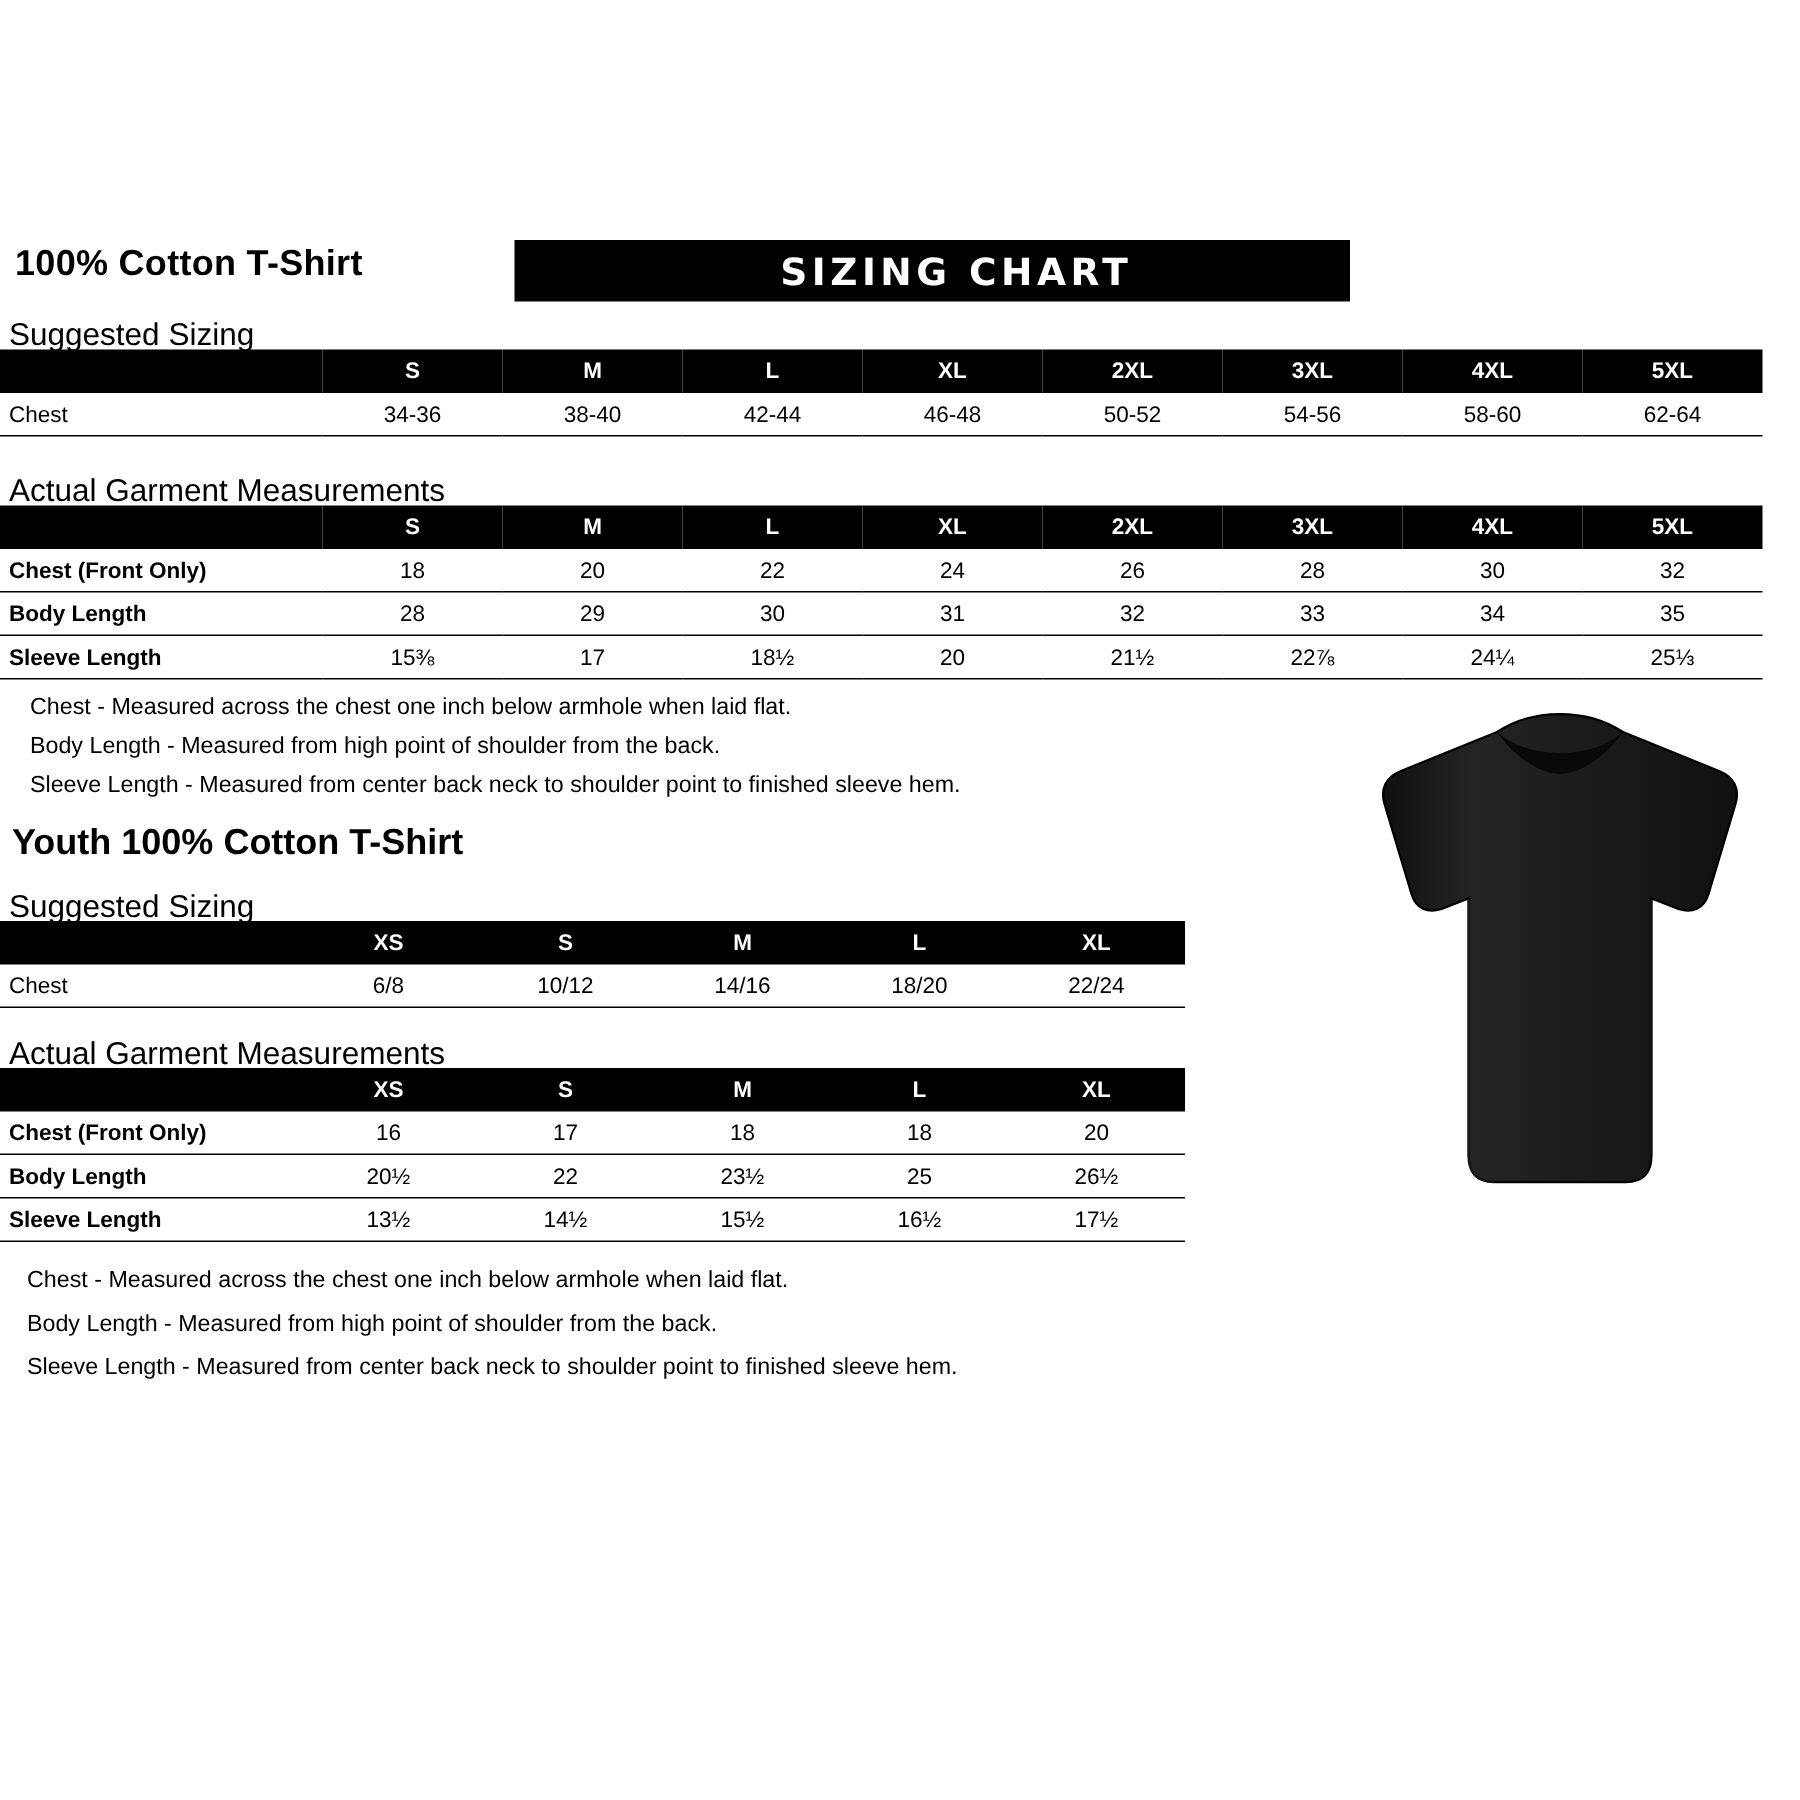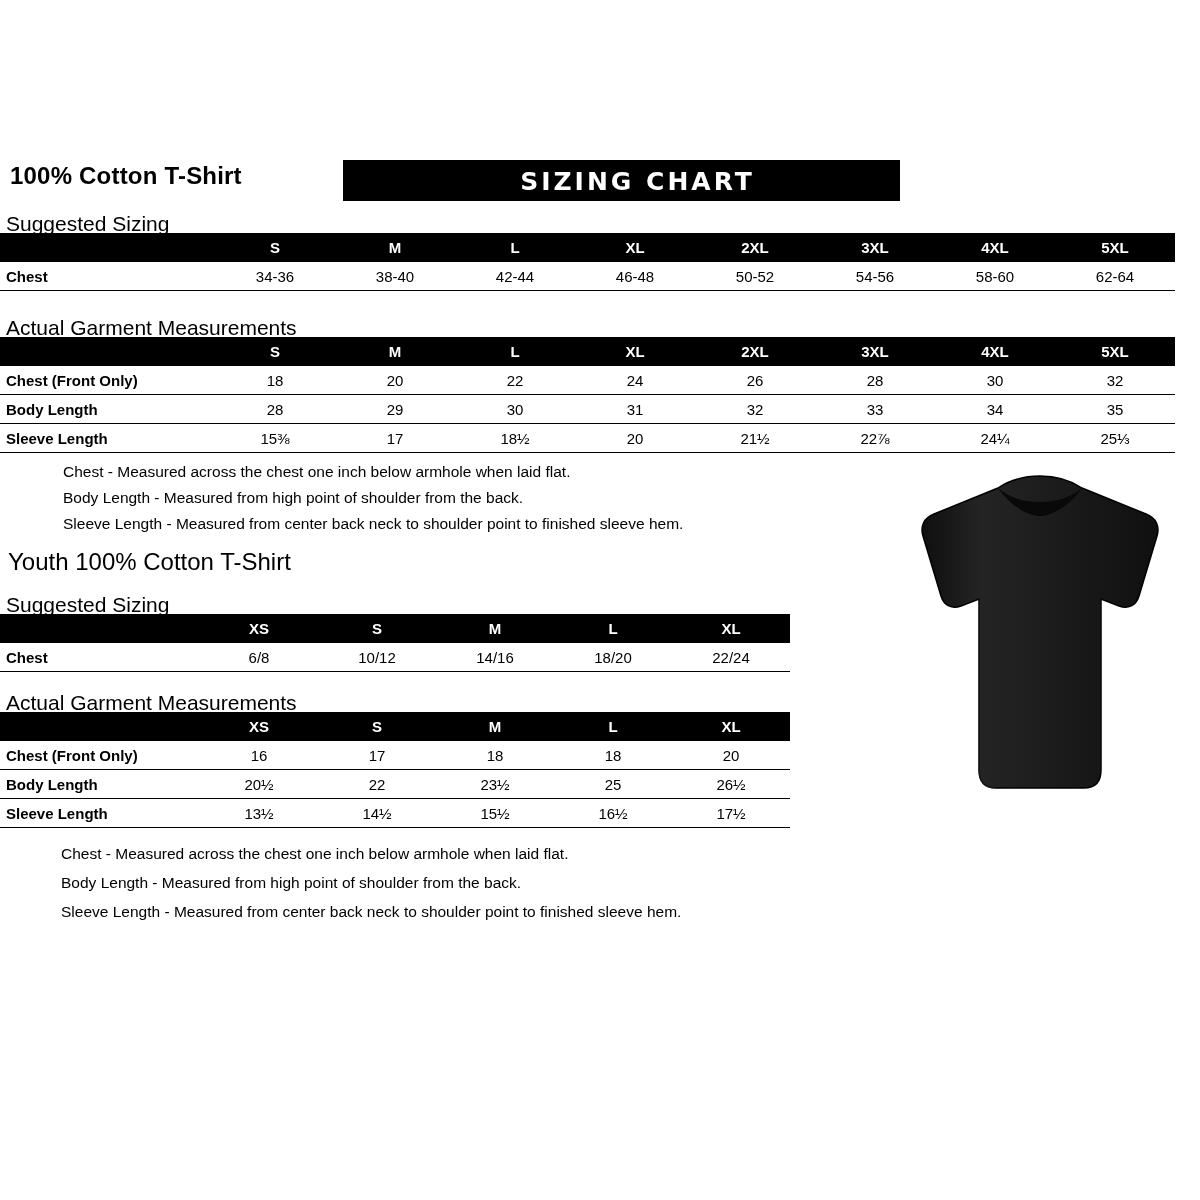--- a/index.html
+++ b/index.html
@@ -96,47 +96,46 @@
     background: #000000;
     color: #000000;
   }
   table.chart td.rowhead {
     text-align: left;
     padding-left: 6px;
     font-weight: bold;
     font-size: 15px;
   }
   table.chart.light td.rowhead {
-    font-weight: bold;
+    font-weight: normal;
   }
   table.chart tbody tr.ruled td {
     border-bottom: 1.5px solid #000000;
   }
 
   
   .tbl-adult-suggested { left: 0px; top: 233px; width: 1175px; }
   .tbl-adult-actual    { left: 0px; top: 337px; width: 1175px; }
   .tbl-youth-suggested { left: 0px; top: 614px; width: 790px; }
   .tbl-youth-actual    { left: 0px; top: 712px; width: 790px; }
 
   
   .note {
     position: absolute;
     font-size: 15.5px;
     white-space: nowrap;
-    margin-left: 43px;
   }
 
   
   .youth-title {
     position: absolute;
     left: 8px;
     top: 548px;
     font-size: 24px;
-    font-weight: 400;
+    font-weight: 700;
     white-space: nowrap;
   }
 
   
   .tshirt {
     position: absolute;
     left: 900px;
     top: 470px;
     width: 280px;
     height: 340px;

